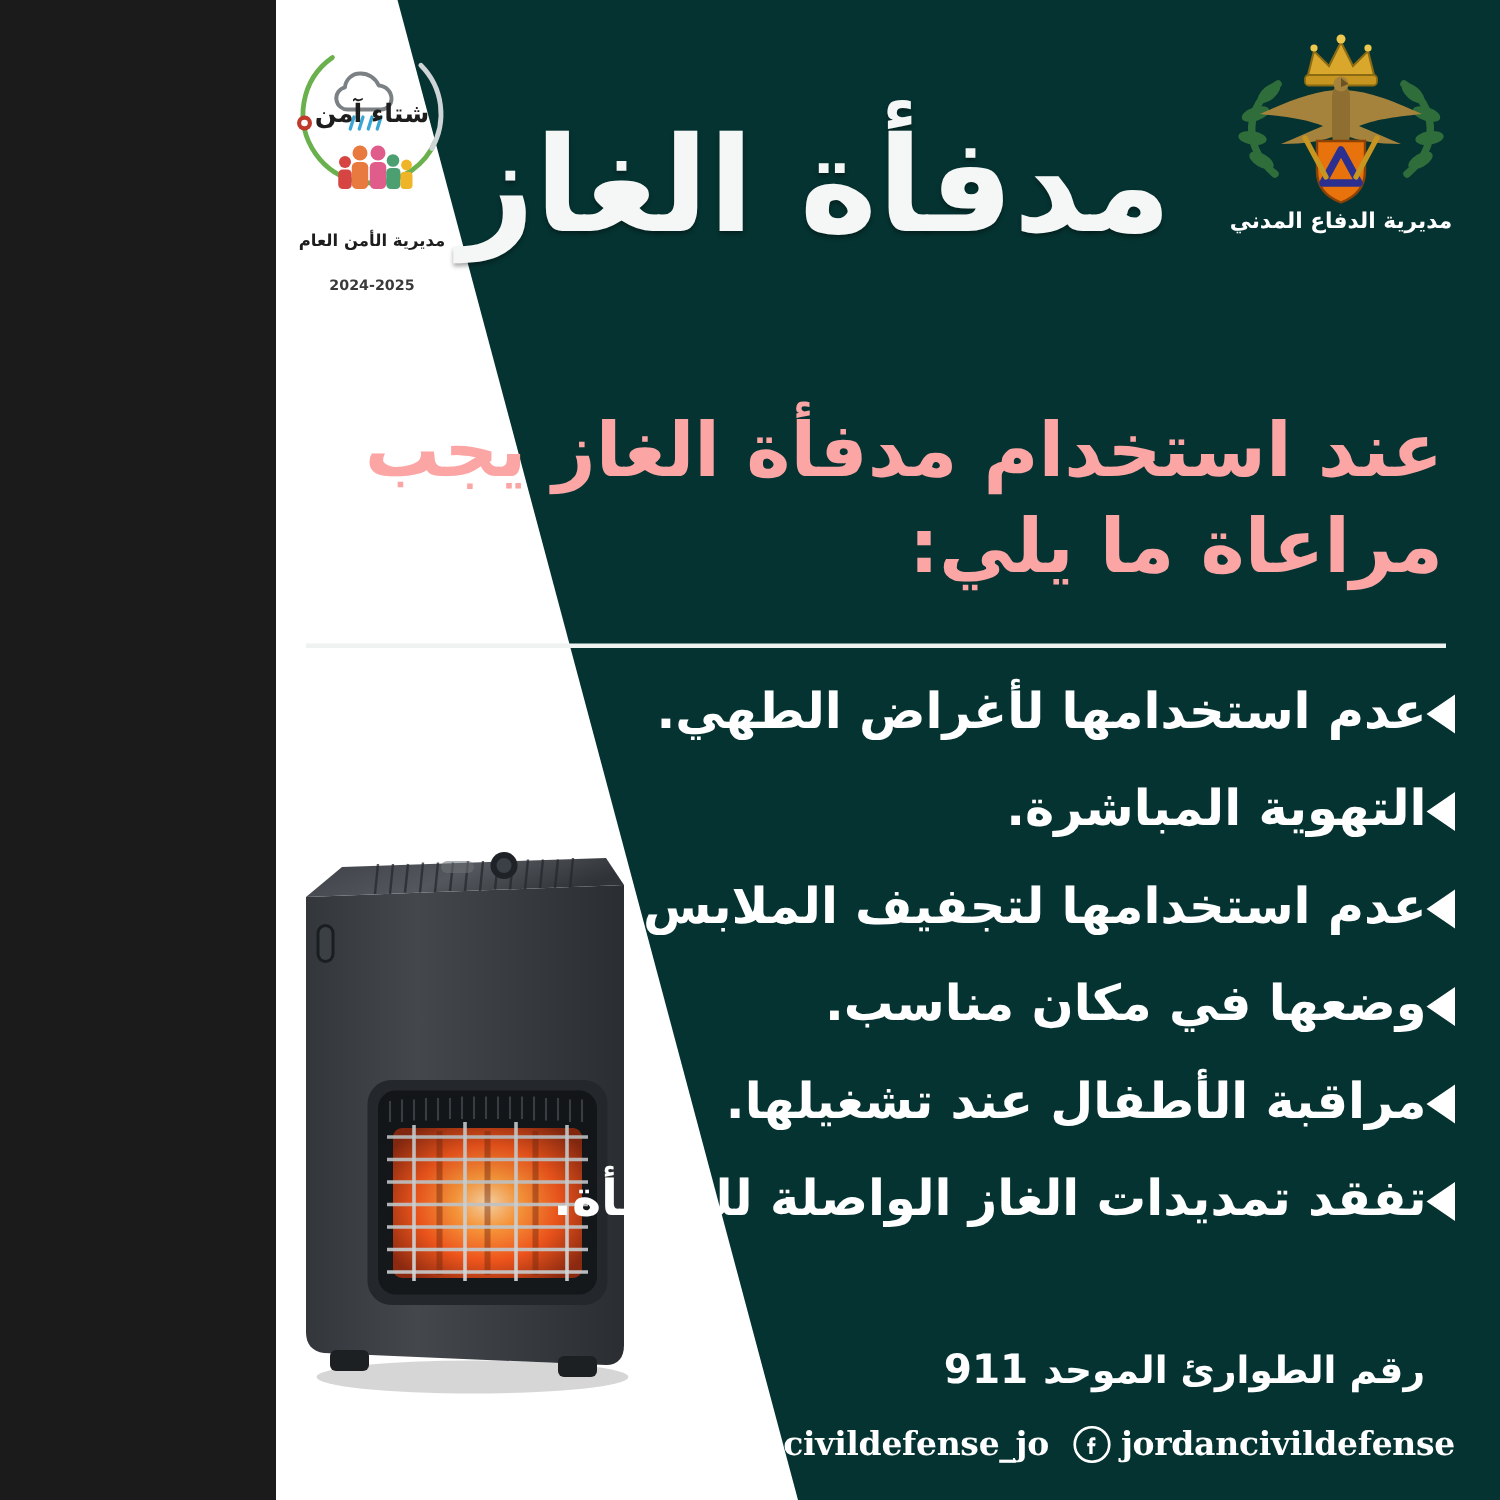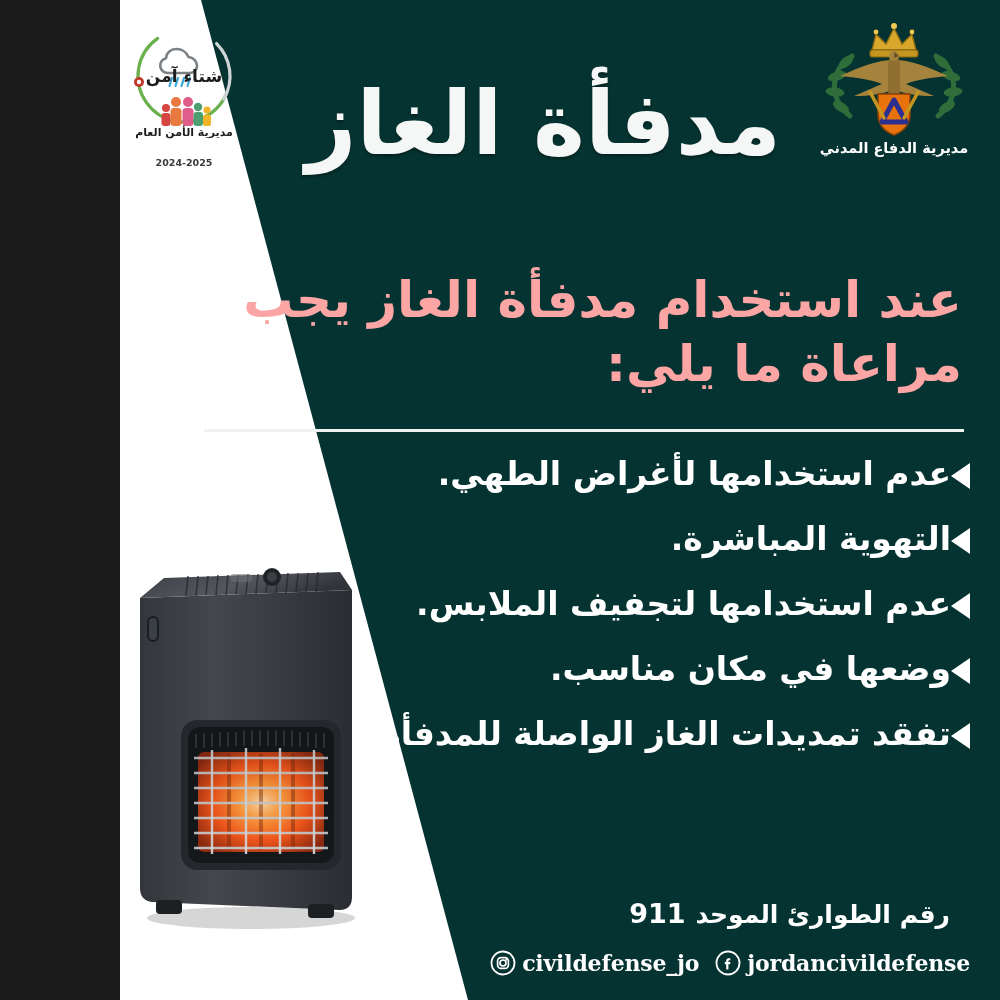--- a/index.html
+++ b/index.html
@@ -3,21 +3,21 @@
 <meta charset="utf-8">
 <title>مدفأة الغاز</title>
 <style>
   * { margin:0; padding:0; box-sizing:border-box; }
   html,body{ background:#1b1b1b; }
   body{
     font-family:"DejaVu Sans","Liberation Sans",sans-serif;
   }
   #poster{
     position:relative;
-    width:880px; height:1000px;
+    width:816px; height:1000px;
     overflow:hidden;
     background:#053331;
   }
   
   .wedge{
     position:absolute; inset:0;
     background:#ffffff;
     clip-path:polygon(0 0, 81px 0, 348px 1000px, 0 1000px);
     z-index:1;
   }
@@ -198,21 +198,21 @@
         <circle cx="70" cy="85" r="4.2" fill="#4c9f70"></circle>
           <rect x="65.5" y="90" width="9.5" height="14" rx="3" fill="#4c9f70"></rect>
         <circle cx="79" cy="88" r="3.6" fill="#f0b429"></circle>
           <rect x="75" y="92.5" width="8" height="11.5" rx="2.6" fill="#f0b429"></rect>
       </g>
     </svg>
     <div style="position:absolute; left:0; top:44px; width:112px; text-align:center; pointer-events:none;">
       <span style="font-size:17px; font-weight:bold; color:#1d1d1d;">شتاء آمن</span>
     </div>
     <div style="position:absolute; left:0; top:104px; width:112px; text-align:center;">
-      <div style="font-size:11px; font-weight:bold; color:#1d1d1d; letter-spacing:.2px;">مديرية الأمن العام</div>
+      <div style="font-size:11px; font-weight:bold; color:#1d1d1d; letter-spacing:.2px;margin-top:28px;">مديرية الأمن العام</div>
       <div style="font-size:9.5px; font-weight:bold; color:#3a3a3a; margin-top:18px; direction:ltr;">2024-2025</div>
     </div>
   </div>
 
   <div class="emblem">
     <svg viewBox="0 0 176 120" width="176" height="120">
 
       <g fill="none" stroke="#2f6d3a" stroke-width="5" stroke-linecap="round">
         <path d="M46 34 C24 48 22 76 44 94"></path>
         <path d="M130 34 C152 48 154 76 132 94"></path>
@@ -274,20 +274,24 @@
       <span class="bullet-marker"></span>
       <span class="bullet-text">التهوية المباشرة.</span>
     </li>
     <li class="bullet">
       <span class="bullet-marker"></span>
       <span class="bullet-text">عدم استخدامها لتجفيف الملابس.</span>
     </li>
     <li class="bullet">
       <span class="bullet-marker"></span>
       <span class="bullet-text">وضعها في مكان مناسب.</span>
+    </li>
+    <li class="bullet">
+      <span class="bullet-marker"></span>
+      <span class="bullet-text">مراقبة الأطفال عند تشغيلها.</span>
     </li>
     <li class="bullet">
       <span class="bullet-marker"></span>
       <span class="bullet-text">تفقد تمديدات الغاز الواصلة للمدفأة.</span>
     </li>
   </ul>
 
   <div class="heater">
     <svg viewBox="0 0 250 382" width="250" height="382">
       <defs>

